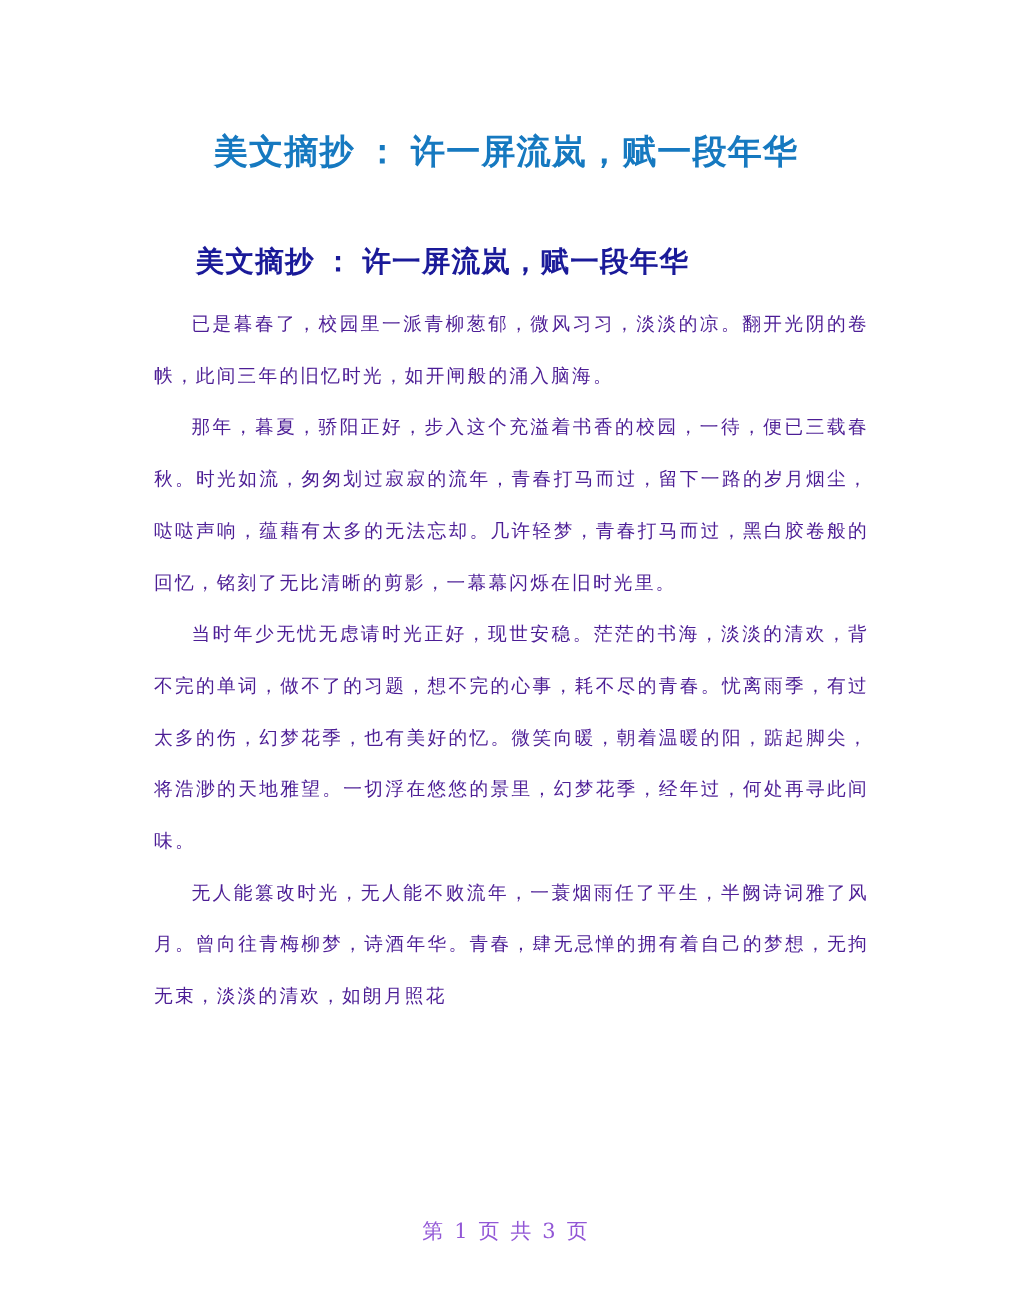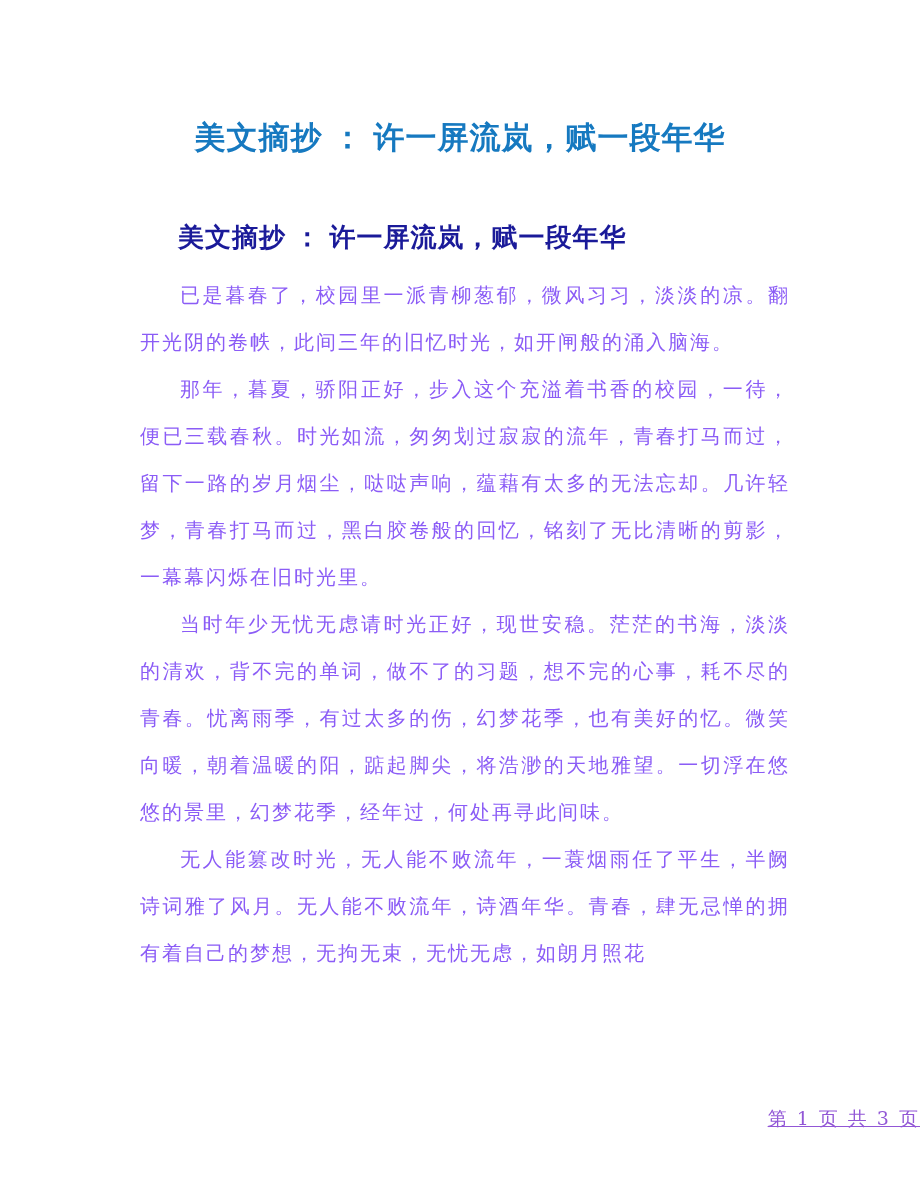--- a/index.html
+++ b/index.html
@@ -34,52 +34,51 @@
     line-height: 38px;
     color: #1A1A99;
     letter-spacing: 1px;
   }
   .content {
     margin: 16px 130px 0 140px;
   }
   .content p {
     margin: 0;
     font-family: "DejaVu Serif", serif;
-    font-size: 20px;
+    font-size: 17px;
     line-height: 47px;
-    color: #8b5cf6;
+    color: #4c1d95;
     text-align: justify;
     text-indent: 2em;
     letter-spacing: 2px;
     word-break: break-all;
   }
   .page-footer {
     position: absolute;
     left: 0;
     top: 1106px;
     width: 100%;
-    text-align: right;
+    text-align: center;
     font-family: "DejaVu Serif", serif;
     font-size: 19px;
     color: #9257D6;
     letter-spacing: 2px;
-    text-decoration: underline;
   }
 </style>
 </head>
 <body>
 
 <div class="page">
 
   <h1 class="doc-title">美文摘抄 ： 许一屏流岚，赋一段年华</h1>
 
   <h2 class="doc-heading">美文摘抄 ： 许一屏流岚，赋一段年华</h2>
 
   <div class="content">
     <p>已是暮春了，校园里一派青柳葱郁，微风习习，淡淡的凉。翻开光阴的卷帙，此间三年的旧忆时光，如开闸般的涌入脑海。</p>
     <p>那年，暮夏，骄阳正好，步入这个充溢着书香的校园，一待，便已三载春秋。时光如流，匆匆划过寂寂的流年，青春打马而过，留下一路的岁月烟尘，哒哒声响，蕴藉有太多的无法忘却。几许轻梦，青春打马而过，黑白胶卷般的回忆，铭刻了无比清晰的剪影，一幕幕闪烁在旧时光里。</p>
     <p>当时年少无忧无虑请时光正好，现世安稳。茫茫的书海，淡淡的清欢，背不完的单词，做不了的习题，想不完的心事，耗不尽的青春。忧离雨季，有过太多的伤，幻梦花季，也有美好的忆。微笑向暖，朝着温暖的阳，踮起脚尖，将浩渺的天地雅望。一切浮在悠悠的景里，幻梦花季，经年过，何处再寻此间味。</p>
-    <p>无人能篡改时光，无人能不败流年，一蓑烟雨任了平生，半阙诗词雅了风月。无人能不败流年，诗酒年华。青春，肆无忌惮的拥有着自己的梦想，无拘无束，无忧无虑，如朗月照花</p>
+    <p>无人能篡改时光，无人能不败流年，一蓑烟雨任了平生，半阙诗词雅了风月。曾向往青梅柳梦，诗酒年华。青春，肆无忌惮的拥有着自己的梦想，无拘无束，淡淡的清欢，如朗月照花</p>
   </div>
 
   <div class="page-footer">第 1 页 共 3 页</div>
 
 </div>
 
 </body></html>

